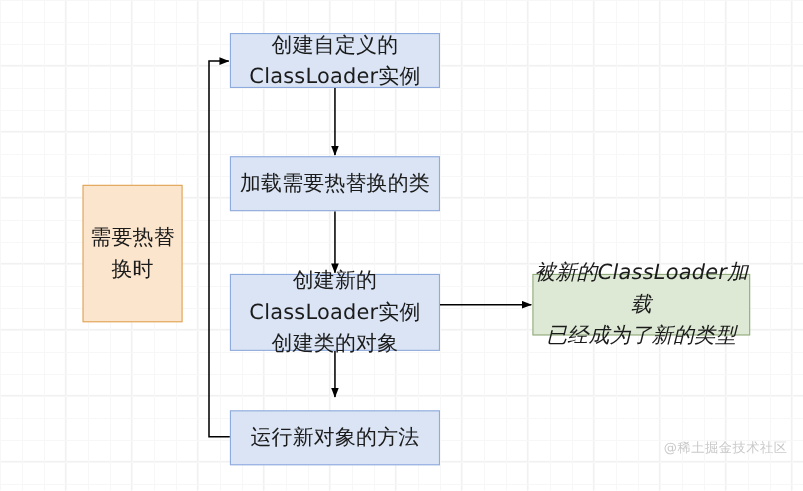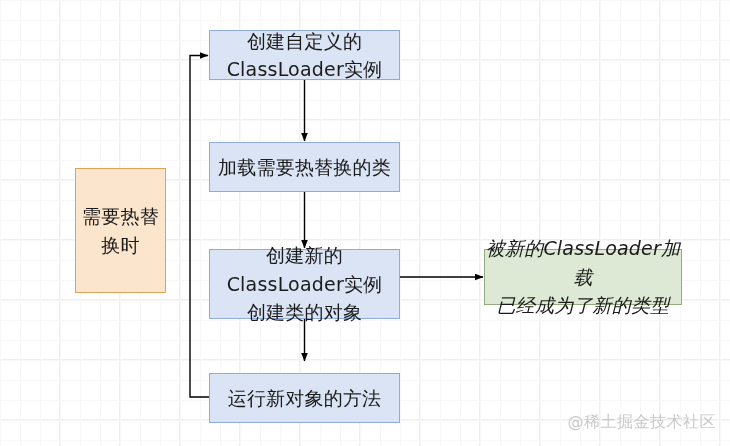--- a/index.html
+++ b/index.html
@@ -71,22 +71,22 @@
   }
 
   .node.green {
     background: #dde9d5;
     border: 1px solid #93ac7e;
   }
 
   #watermark {
     position: absolute;
     right: 14px;
-    bottom: 13px;
-    font-size: 16px;
+    bottom: 30px;
+    font-size: 12px;
     color: #c9c9c9;
     letter-spacing: 0.5px;
     user-select: none;
   }
 </style>
 </head>
 <body>
 
 <div id="canvas">
 

